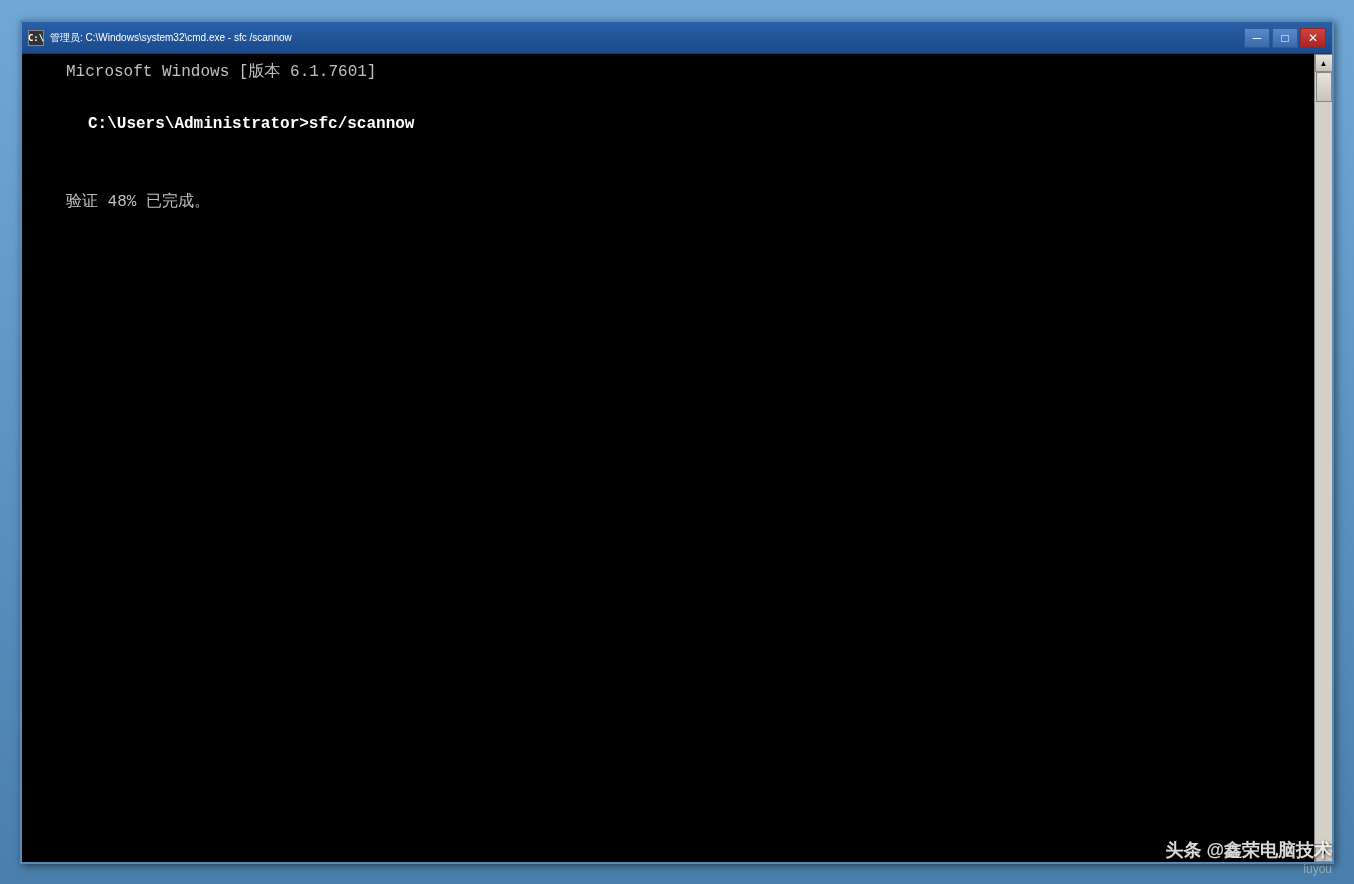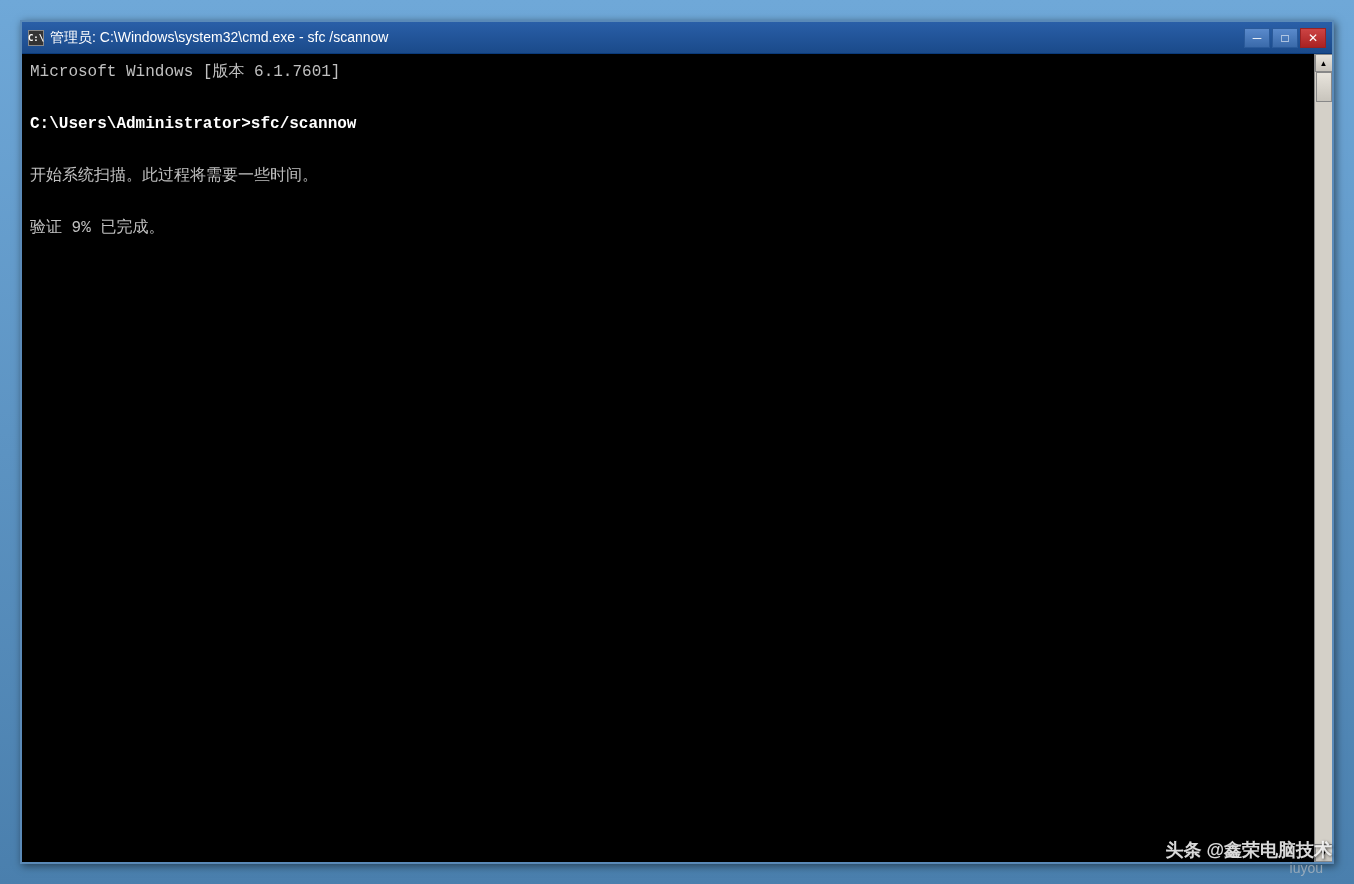--- a/index.html
+++ b/index.html
@@ -63,21 +63,21 @@
       align-items: center;
       justify-content: center;
       font-size: 9px;
       color: #fff;
       font-weight: bold;
       flex-shrink: 0;
     }
 
     .title-bar-text {
       color: #fff;
-      font-size: 14px;
+      font-size: 10px;
       font-family: "Microsoft YaHei", Arial, sans-serif;
       font-weight: normal;
     }
 
     .title-bar-controls {
       display: flex;
       gap: 2px;
     }
 
     .title-btn {
@@ -106,20 +106,21 @@
     .title-btn.close {
       background: linear-gradient(to bottom, #cc4444 0%, #aa2222 100%);
       border: 1px solid #992222;
     }
 
     
     .content-area {
       display: flex;
       flex: 1;
       overflow: hidden;
+      padding-left: 36px;
     }
 
     
     .terminal-content {
       flex: 1;
       background: #000000;
       padding: 6px 8px;
       font-family: "Courier New", "Lucida Console", monospace;
       font-size: 16px;
       color: #c0c0c0;
@@ -132,20 +133,21 @@
       margin-bottom: 2px;
     }
 
     .terminal-line.blank {
       height: 1.5em;
     }
 
     .terminal-line.command {
       color: #ffffff;
       font-weight: bold;
+      margin-left: 22px;
     }
 
     
     .scrollbar {
       width: 18px;
       background: #d4d0c8;
       display: flex;
       flex-direction: column;
       align-items: center;
       border-left: 1px solid #888;
@@ -192,24 +194,24 @@
       font-size: 18px;
       font-weight: bold;
       text-shadow: 1px 1px 3px rgba(0,0,0,0.7);
       pointer-events: none;
       z-index: 100;
     }
 
     .watermark-sub {
       position: absolute;
       bottom: 8px;
-      right: 31px;
+      right: 22px;
       color: rgba(200,200,200,0.6);
       font-family: Arial, sans-serif;
-      font-size: 14px;
+      font-size: 12px;
       pointer-events: none;
       z-index: 100;
     }
   </style>
 </head>
 <body>
 
 <div class="window-wrapper">
   <div class="cmd-window">
 
@@ -228,23 +230,22 @@
     </div>
 
     <div class="content-area">
 
       <div class="terminal-content">
 
       <div class="terminal-line">Microsoft Windows [版本 6.1.7601]</div>
           <div class="terminal-line blank"></div>
           <div class="terminal-line command">C:\Users\Administrator&gt;sfc/scannow</div>
           <div class="terminal-line blank"></div>
-          <div class="terminal-line">开始系统扫描。此过程将需要一些时间。</div>
           <div class="terminal-line blank"></div>
-          <div class="terminal-line">验证 9% 已完成。</div>
+          <div class="terminal-line">验证 48% 已完成。</div>
         </div>
 
       <div class="scrollbar">
         <div class="scroll-btn">▲</div>
         <div class="scroll-track">
           <div class="scroll-thumb"></div>
         </div>
         <div class="scroll-btn">▼</div>
       </div>
 

